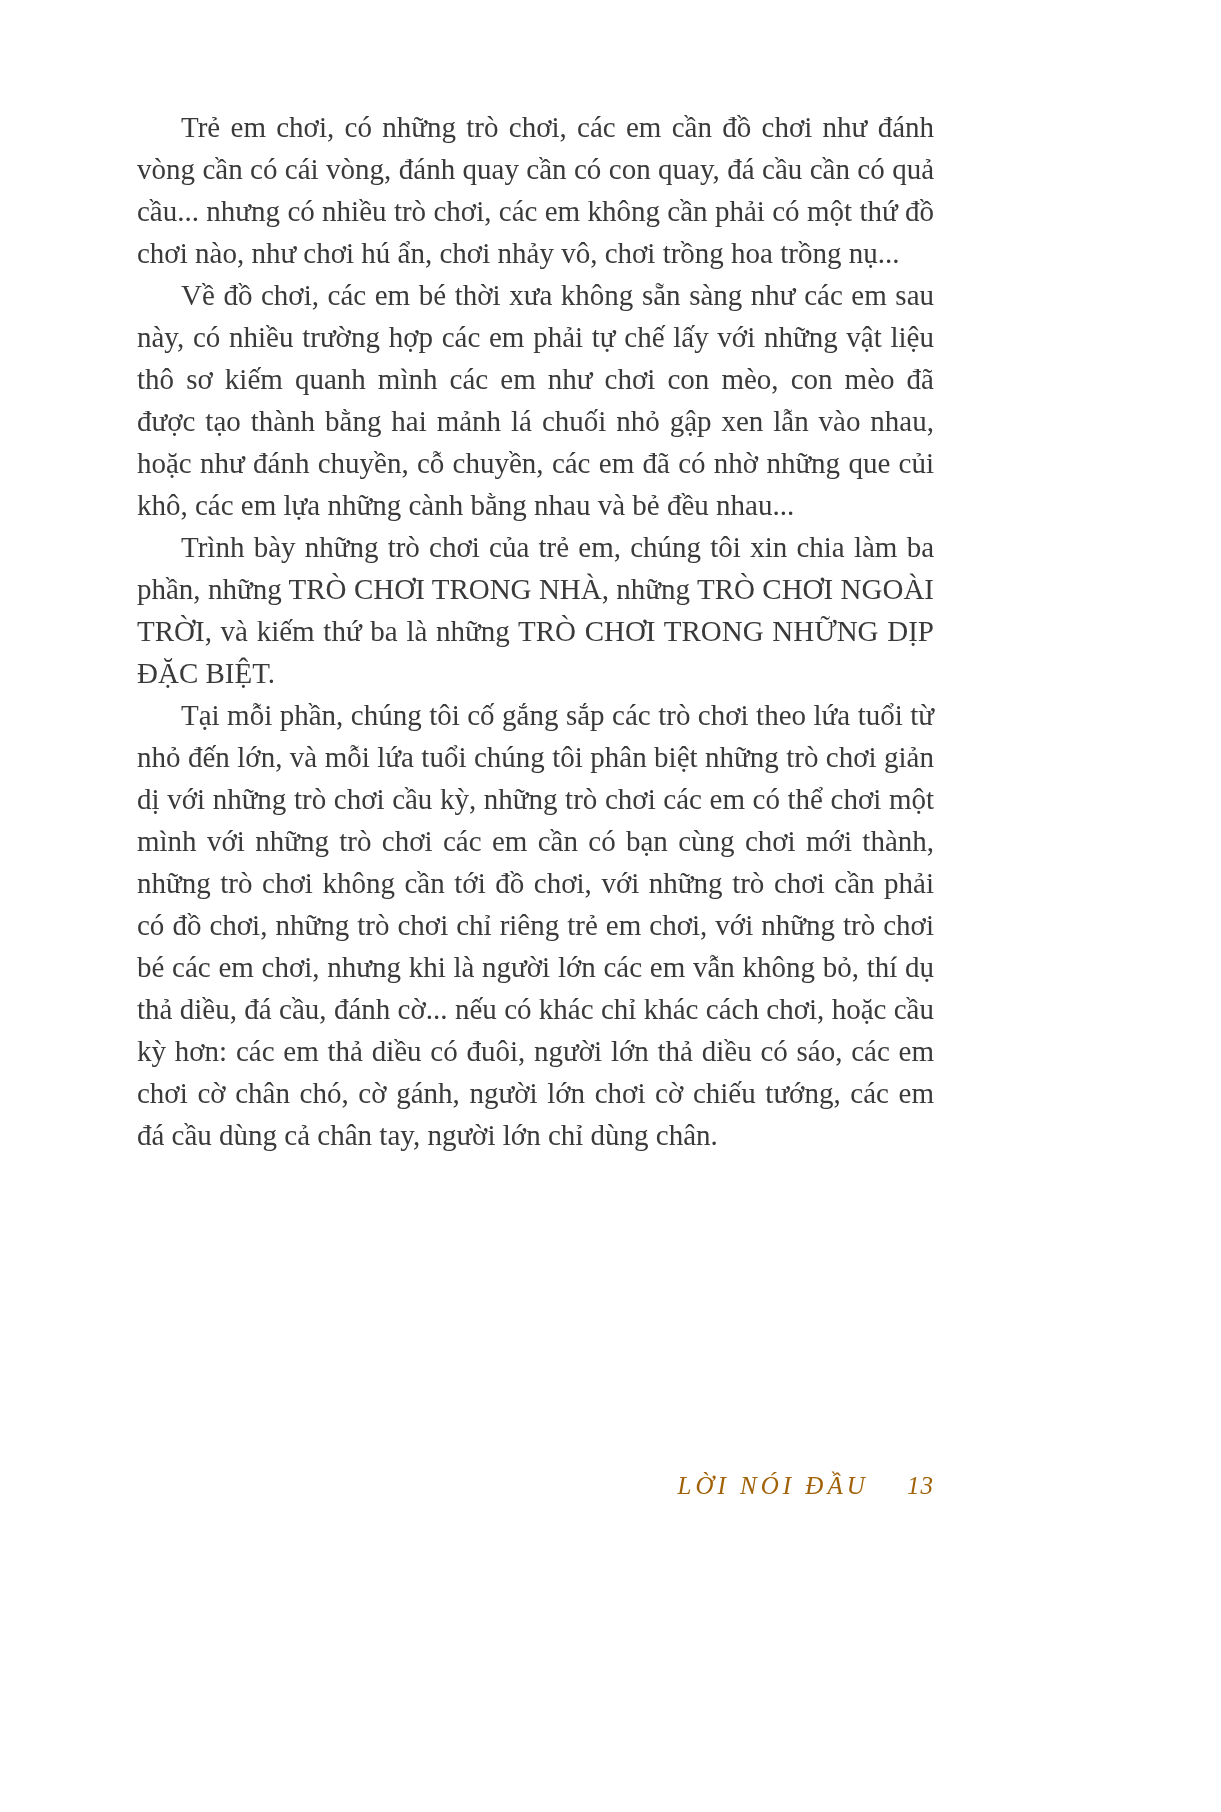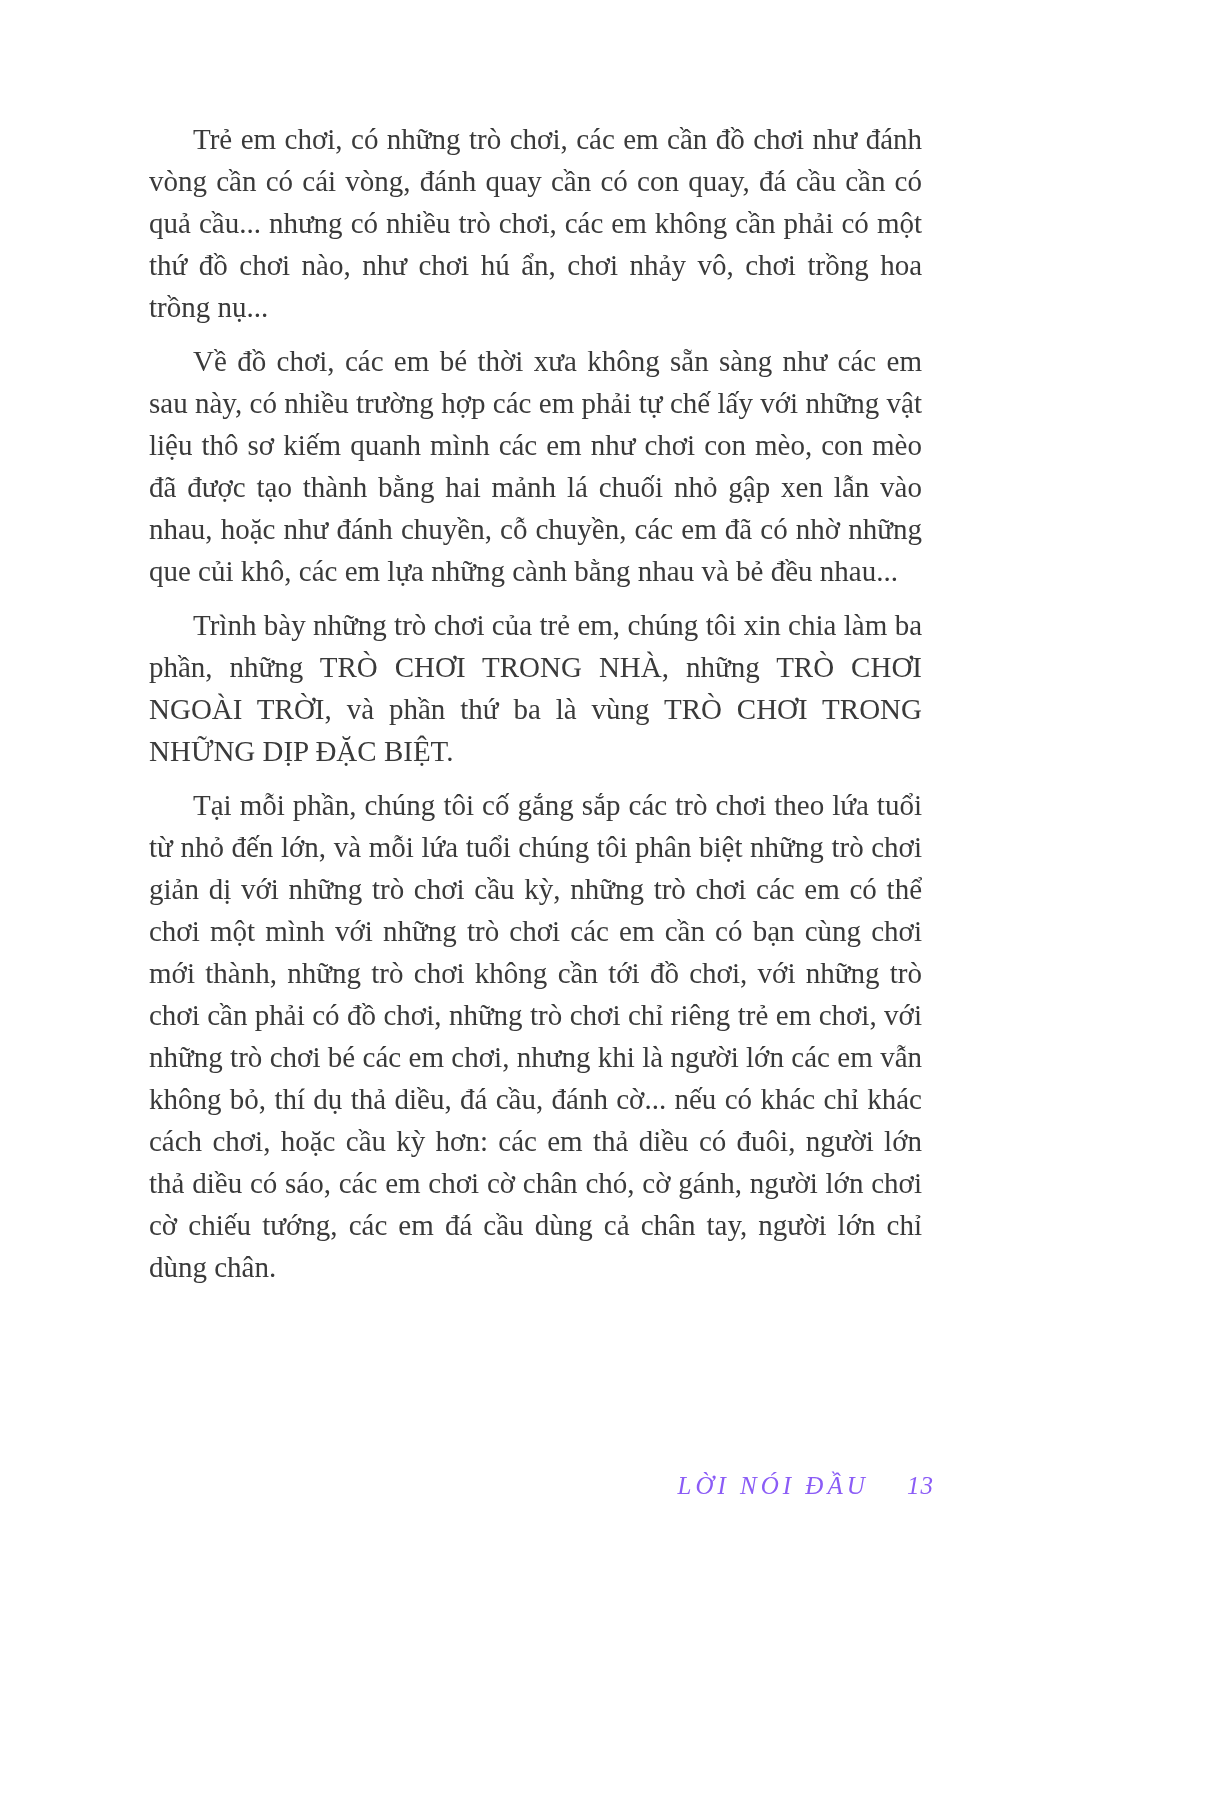--- a/index.html
+++ b/index.html
@@ -20,52 +20,52 @@
     position: absolute;
     left: 137px;
     top: 106px;
     width: 797px;
     font-size: 29px;
     line-height: 42px;
     text-align: justify;
     text-justify: inter-word;
   }
   .text-block p {
-    margin: 12px;
+    margin: 0;
     padding: 0;
     text-indent: 44px;
   }
   .page-footer {
     position: absolute;
     left: 137px;
     top: 1472px;
     width: 797px;
     text-align: right;
     font-style: italic;
     font-size: 25px;
-    color: #8b5cf6;
+    color: #a16207;
   }
   .running-title {
     letter-spacing: 4px;
   }
   .page-number {
     display: inline-block;
     margin-left: 32px;
     letter-spacing: 1px;
   }
 </style>
 </head>
 <body>
 
 <div class="book-page">
 
   <div class="text-block">
     <p>Trẻ em chơi, có những trò chơi, các em cần đồ chơi như đánh vòng cần có cái vòng, đánh quay cần có con quay, đá cầu cần có quả cầu... nhưng có nhiều trò chơi, các em không cần phải có một thứ đồ chơi nào, như chơi hú ẩn, chơi nhảy vô, chơi trồng hoa trồng nụ...</p>
     <p>Về đồ chơi, các em bé thời xưa không sẵn sàng như các em sau này, có nhiều trường hợp các em phải tự chế lấy với những vật liệu thô sơ kiếm quanh mình các em như chơi con mèo, con mèo đã được tạo thành bằng hai mảnh lá chuối nhỏ gập xen lẫn vào nhau, hoặc như đánh chuyền, cỗ chuyền, các em đã có nhờ những que củi khô, các em lựa những cành bằng nhau và bẻ đều nhau...</p>
-    <p>Trình bày những trò chơi của trẻ em, chúng tôi xin chia làm ba phần, những TRÒ CHƠI TRONG NHÀ, những TRÒ CHƠI NGOÀI TRỜI, và phần thứ ba là vùng TRÒ CHƠI TRONG NHỮNG DỊP ĐẶC BIỆT.</p>
+    <p>Trình bày những trò chơi của trẻ em, chúng tôi xin chia làm ba phần, những TRÒ CHƠI TRONG NHÀ, những TRÒ CHƠI NGOÀI TRỜI, và kiếm thứ ba là những TRÒ CHƠI TRONG NHỮNG DỊP ĐẶC BIỆT.</p>
     <p>Tại mỗi phần, chúng tôi cố gắng sắp các trò chơi theo lứa tuổi từ nhỏ đến lớn, và mỗi lứa tuổi chúng tôi phân biệt những trò chơi giản dị với những trò chơi cầu kỳ, những trò chơi các em có thể chơi một mình với những trò chơi các em cần có bạn cùng chơi mới thành, những trò chơi không cần tới đồ chơi, với những trò chơi cần phải có đồ chơi, những trò chơi chỉ riêng trẻ em chơi, với những trò chơi bé các em chơi, nhưng khi là người lớn các em vẫn không bỏ, thí dụ thả diều, đá cầu, đánh cờ... nếu có khác chỉ khác cách chơi, hoặc cầu kỳ hơn: các em thả diều có đuôi, người lớn thả diều có sáo, các em chơi cờ chân chó, cờ gánh, người lớn chơi cờ chiếu tướng, các em đá cầu dùng cả chân tay, người lớn chỉ dùng chân.</p>
   </div>
 
   <div class="page-footer">
     <span class="running-title">LỜI NÓI ĐẦU</span>
     <span class="page-number">13</span>
   </div>
 
 </div>
 

